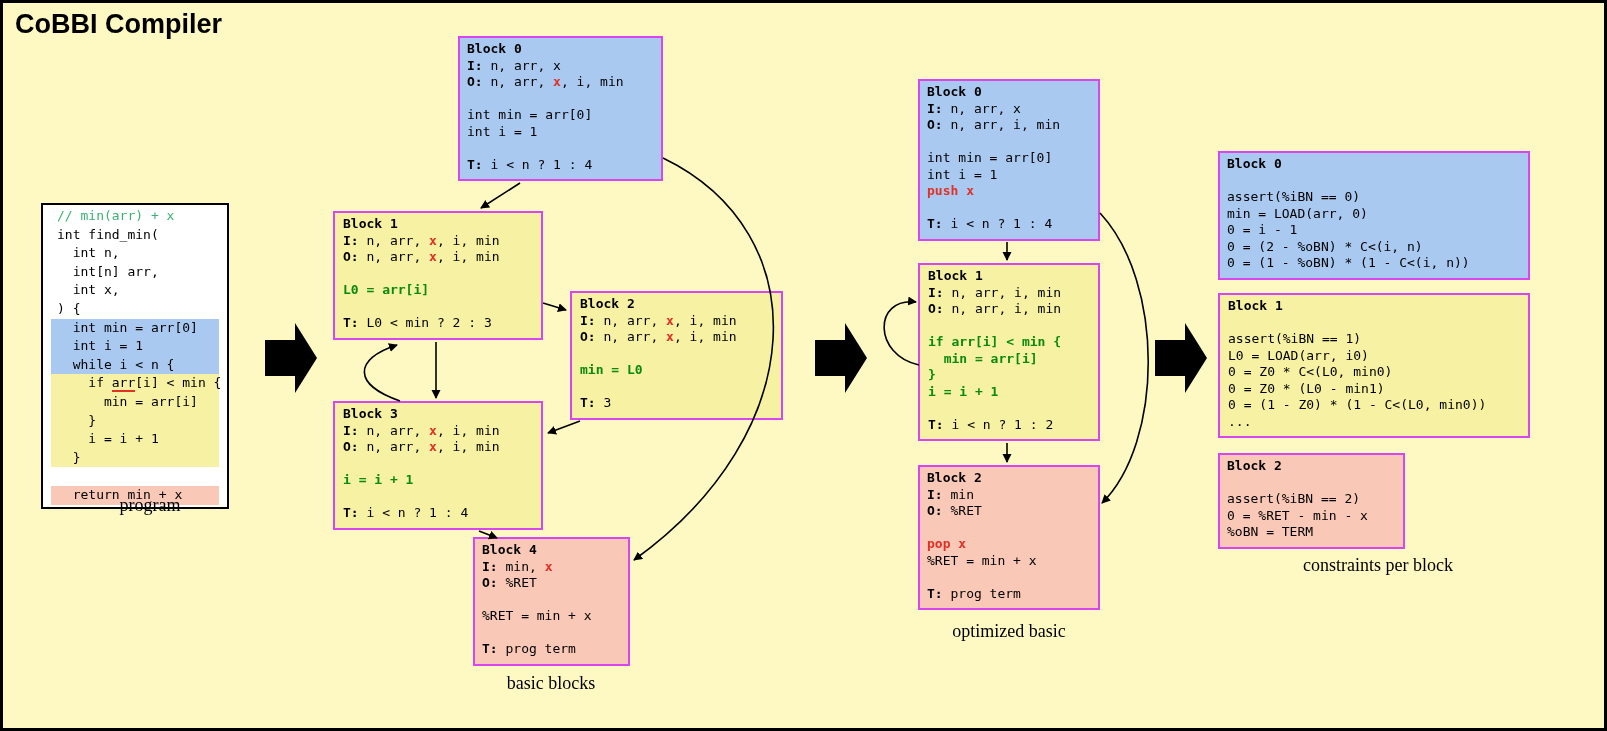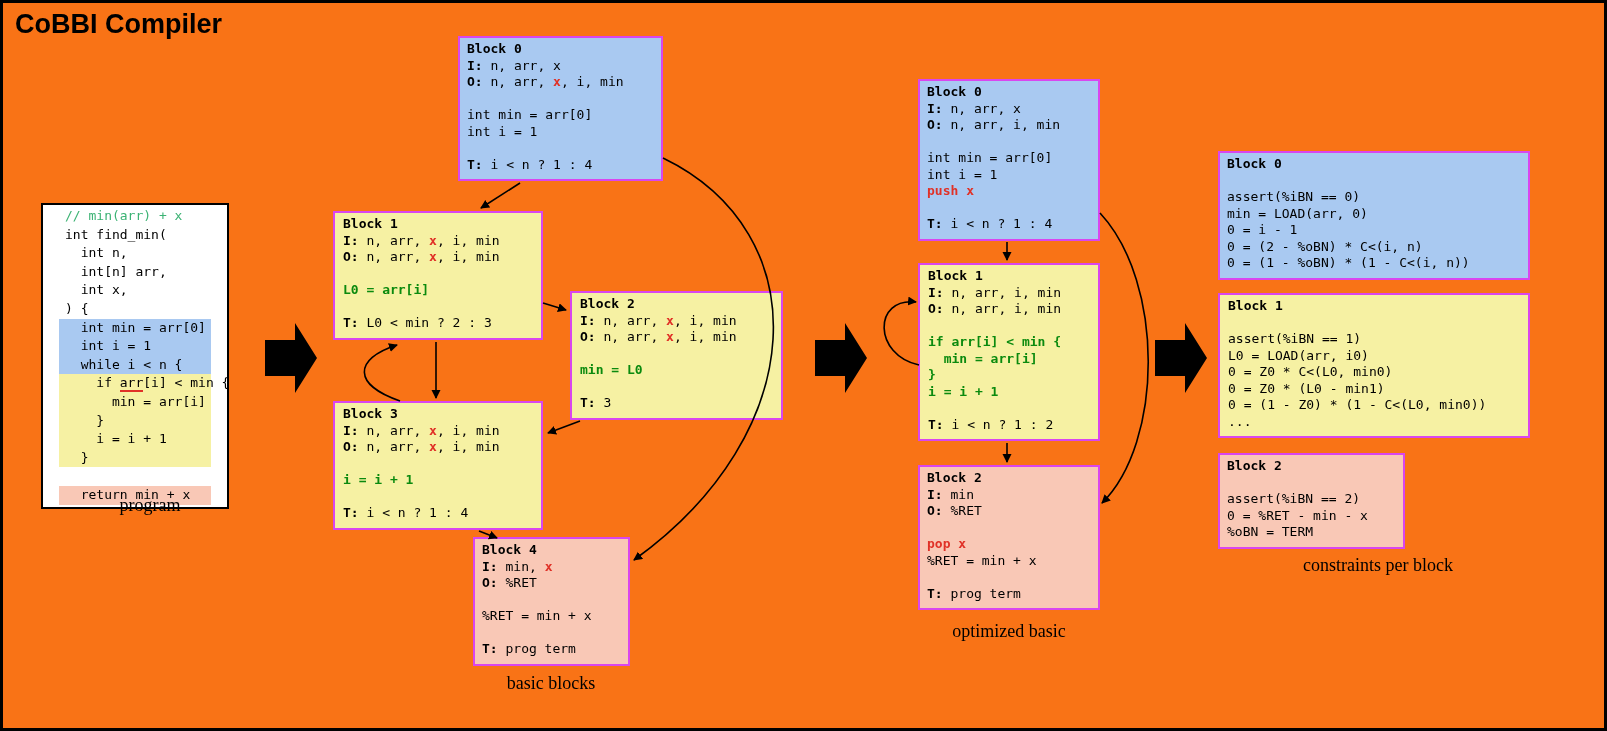--- a/index.html
+++ b/index.html
@@ -1,17 +1,17 @@
 <!DOCTYPE html>
 <html style="--blue: #a9c9f1; --yellow: #f6f1a3; --pink: #f9c8b6; --green: #0b8a0e; --red: #e03127; --comment: #3bb273;"><head>
 <meta charset="utf-8">
 <style>
   html,body{margin:0;padding:0;background:#fff;}
   #canvas{
-    position:relative;width:1607px;height:731px;background:#f97316;
+    position:relative;width:1607px;height:731px;background:#fef9c3;
     border:3px solid #000;box-sizing:border-box;overflow:hidden;
     font-family:"DejaVu Sans Mono",monospace;
   }
   #page-title{
     position:absolute;left:12px;top:6px;z-index:2;
     font-family:"Liberation Sans",sans-serif;font-size:27px;font-weight:bold;color:#000;
   }
   .block{
     position:absolute;border:2px solid #d946ef;box-sizing:border-box;
     padding:3px 7px 6px;z-index:2;
@@ -24,21 +24,21 @@
   .s-b{font-weight:bold;}
   .s-r{color:var(--red);font-weight:bold;}
   .s-g{color:var(--green);font-weight:bold;}
   .s-c{color:var(--comment);}
   .s-u{border-bottom:2px solid var(--red);}
   .bg-blue{background:var(--blue);}
   .bg-yellow{background:var(--yellow);}
   .bg-pink{background:var(--pink);margin-top:19px;}
   #program{
     position:absolute;left:38px;top:200px;width:188px;z-index:2;
-    border:2px solid #000;background:#fff;box-sizing:border-box;padding:2px 16px;
+    border:2px solid #000;background:#fff;box-sizing:border-box;padding:2px 8px;
   }
   #program .code-line{line-height:18.6px;min-height:18.6px;padding:0 6px;}
   .caption{
     position:absolute;z-index:2;text-align:center;color:#000;
     font-family:Liberation Serif, serif;font-size:18px;
   }
   #cap-program{left:38px;top:492px;width:218px;}
   #cap-basic{left:448px;top:670px;width:200px;}
   #cap-opt{left:906px;top:618px;width:200px;}
   #cap-con{left:1230px;top:552px;width:290px;}

